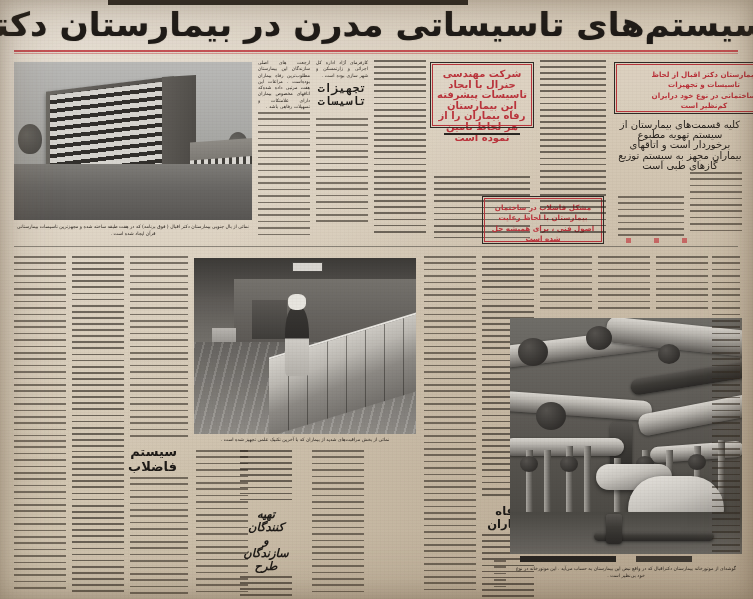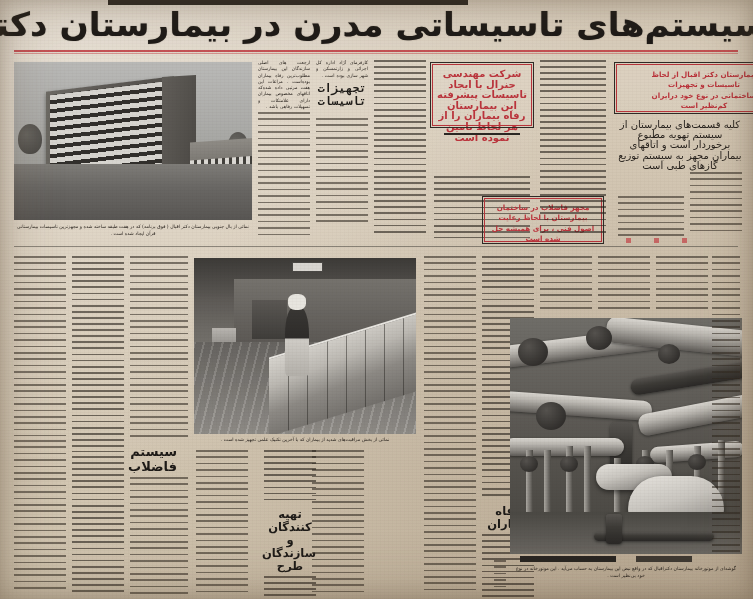--- a/index.html
+++ b/index.html
@@ -304,21 +304,21 @@
   <div class="blktext" style="position:absolute;left:618px;top:120px;width:124px;text-align:center;">کلیه قسمت‌های بیمارستان از سیستم تهویه مطبوع برخوردار است و اتاقهای بیماران مجهز به سیستم توزیع گازهای طبی است</div>
 
   <div class="col" style="left:690px;top:172px;width:52px;height:66px;">
     <div class="lines" style="height:64px;"></div>
   </div>
   <div class="col" style="left:618px;top:196px;width:66px;height:42px;">
     <div class="lines" style="height:40px;"></div>
   </div>
 
   <div class="redbox" style="left:484px;top:198px;width:118px;height:44px;">
-    <div class="redtext t2" style="padding:4px 5px 0;">مجهز فاضلاب در ساختمان بیمارستان با لحاظ رعایت اصول فنی ، برای همیشه حل شده است</div>
+    <div class="redtext t2" style="padding:4px 5px 0;">مشکل فاضلاب در ساختمان بیمارستان با لحاظ رعایت اصول فنی ، برای همیشه حل شده است</div>
   </div>
   <div class="col lines" style="left:484px;top:60px;width:44px;height:0px;"></div>
 
   <div class="col" style="left:540px;top:60px;width:66px;height:178px;">
     <div class="lines dense" style="height:176px;"></div>
   </div>
 
   <div class="blackbar-bottom" style="left:14px;top:246px;width:724px;height:1px;opacity:.45;"></div>
 
   <div class="col" style="left:14px;top:256px;width:52px;height:338px;">
@@ -356,21 +356,21 @@
         <div class="seg" style="left:84%"></div>
       </div>
       <div class="nurse"></div>
     </div>
   </div>
   <div class="cap" style="left:196px;top:437px;width:218px;">نمائی از بخش مراقبت‌های شدید از بیماران که با آخرین تکنیک علمی تجهیز شده است .</div>
 
   <div class="col" style="left:196px;top:450px;width:52px;height:144px;">
     <div class="lines" style="height:142px;"></div>
   </div>
-  <div class="col" style="left:264px;top:450px;width:52px;height:144px;">
+  <div class="col" style="left:240px;top:450px;width:52px;height:144px;font-style:italic;">
     <div class="lines dense" style="height:54px;"></div>
     <div class="subhead sm" style="margin:4px 0 3px;white-space:pre-line;">تهیه کنندگان
 و سازندگان طرح</div>
     <div class="lines dense" style="height:54px;"></div>
   </div>
   <div class="col" style="left:312px;top:450px;width:52px;height:144px;">
     <div class="lines" style="height:142px;"></div>
   </div>
 
   <div class="col" style="left:370px;top:258px;width:48px;height:0px;"></div>

